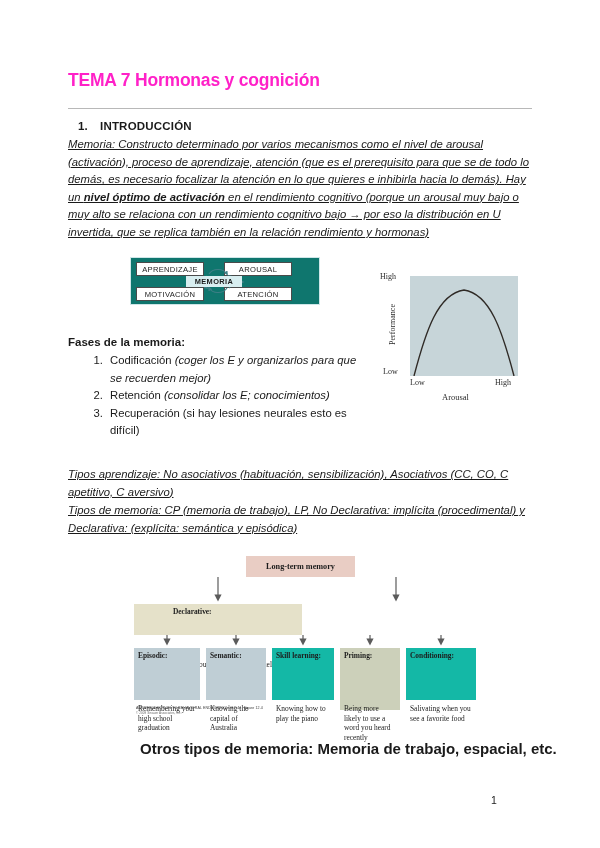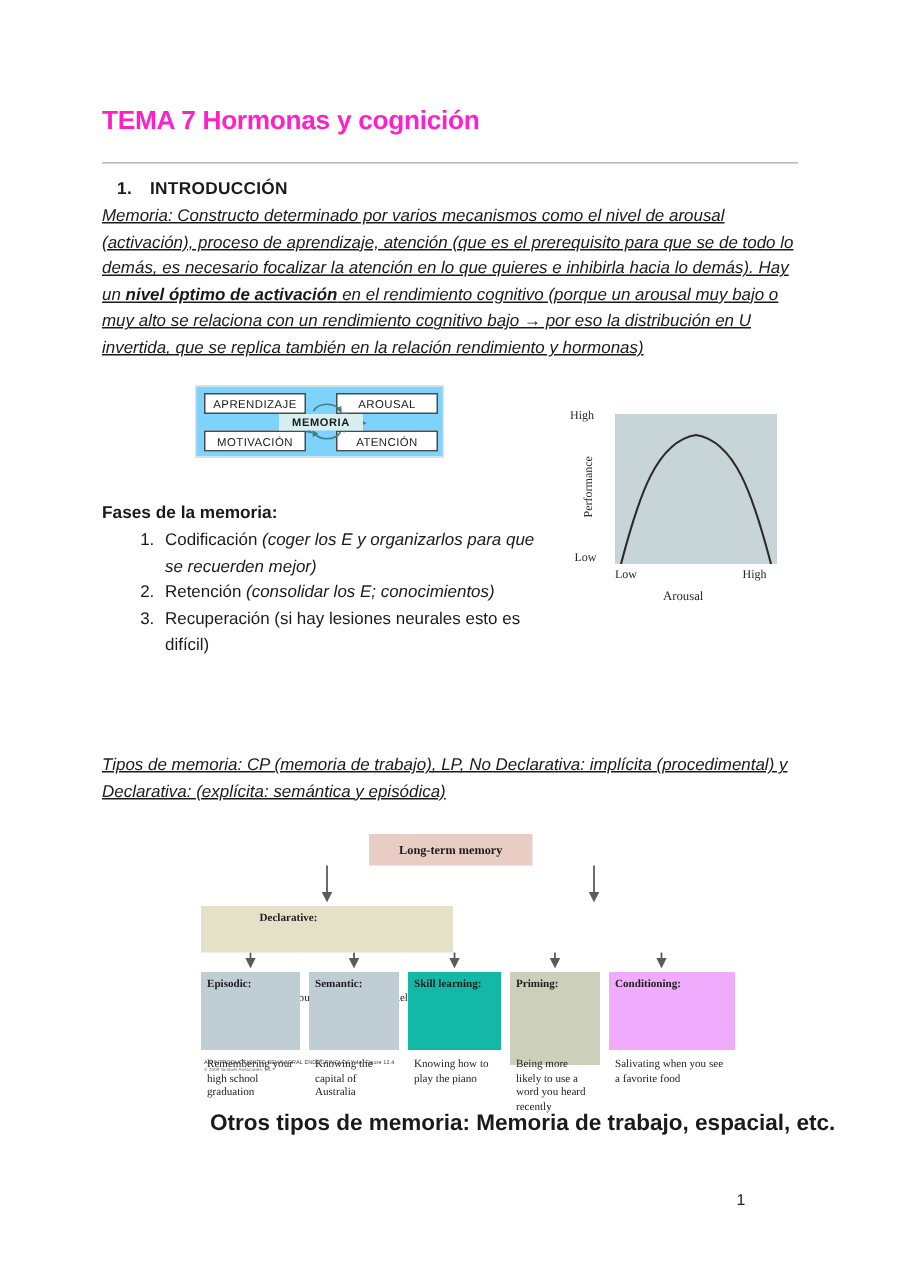--- a/index.html
+++ b/index.html
@@ -56,22 +56,22 @@
     position:absolute; left:82px; top:352px; width:280px;
     margin:0; padding:0 0 0 24px;
     font-size:11.3px; line-height:17.6px;
   }
   .fases-list li { margin:0 0 0 0; padding-left:4px; }
   .fases-list li i { font-style:italic; }
 
   
   .cycle-box {
     position:absolute; left:130px; top:257px;
-    width:166px; height:48px;
-    background:#7dd3fc;
+    width:190px; height:48px;
+    background:#0f766e;
     border:1px solid #cfe6e8;
   }
   .cycle-box .cell {
     position:absolute;
     border:1px solid #4a4a4a;
     background:#ffffff;
     font-size:7.6px;
     letter-spacing:0.3px;
     display:flex; align-items:center; justify-content:center;
     color:#1a1a1a;
@@ -136,21 +136,21 @@
     font-weight:bold; font-size:8.2px;
   }
   .t-decl { left:0px;   top:48px; width:168px; height:31px; background:#e5e1c9;padding-left:39px; }
   .t-proc { left:172px; top:48px; width:180px; height:31px; background:#e5e1c9; }
 
   .t-leaf { top:92px; height:52px; }
   .t-ep   { left:0px;   width:66px; background:#bfced5; }
   .t-sem  { left:72px;  width:60px; background:#bfced5; }
   .t-skill{ left:138px; width:62px; background:#14b8a6; }
   .t-prim { left:206px; width:60px; background:#ccd0ba; height:62px; }
-  .t-cond { left:272px; width:84px; background:#f0abfc; }
+  .t-cond { left:272px; width:70px; background:#14b8a6; }
 
   .taxo-svg { position:absolute; left:0; top:0; width:352px; height:168px; }
 
   .fig-credit {
     position:absolute; left:2px; top:150px;
     font-size:3.6px; line-height:5px;
     font-family:"Liberation Sans", sans-serif;
     color:#3a3a3a;
     letter-spacing:0.1px;
   }
@@ -218,20 +218,21 @@
     <div class="axis-perf">Performance</div>
   </div>
 
   <div class="fases-title">Fases de la memoria:</div>
   <ol class="fases-list">
     <li><span>Codificación </span><i>(coger los E y organizarlos para que se recuerden mejor)</i></li>
     <li><span>Retención </span><i>(consolidar los E; conocimientos)</i></li>
     <li><span>Recuperación (si hay lesiones neurales esto es difícil)</span></li>
   </ol>
 
+  <div class="para" id="tipos-aprendizaje">Tipos aprendizaje: No asociativos (habituación, sensibilización), Asociativos (CC, CO, C apetitivo, C aversivo)</div>
   <div class="para" id="tipos-memoria">Tipos de memoria: CP (memoria de trabajo), LP, No Declarativa: implícita (procedimental) y Declarativa: (explícita: semántica y episódica)</div>
 
   <div class="taxo">
     <svg class="taxo-svg" viewBox="0 0 352 168">
       <defs>
         <marker id="ta" markerWidth="6" markerHeight="6" refX="3" refY="3" orient="auto">
           <path d="M0,0 L6,3 L0,6 z" fill="#5b5b5b"></path>
         </marker>
       </defs>
       <path d="M84,21 L84,42" stroke="#5b5b5b" stroke-width="1.2" fill="none" marker-end="url(#ta)"></path>

